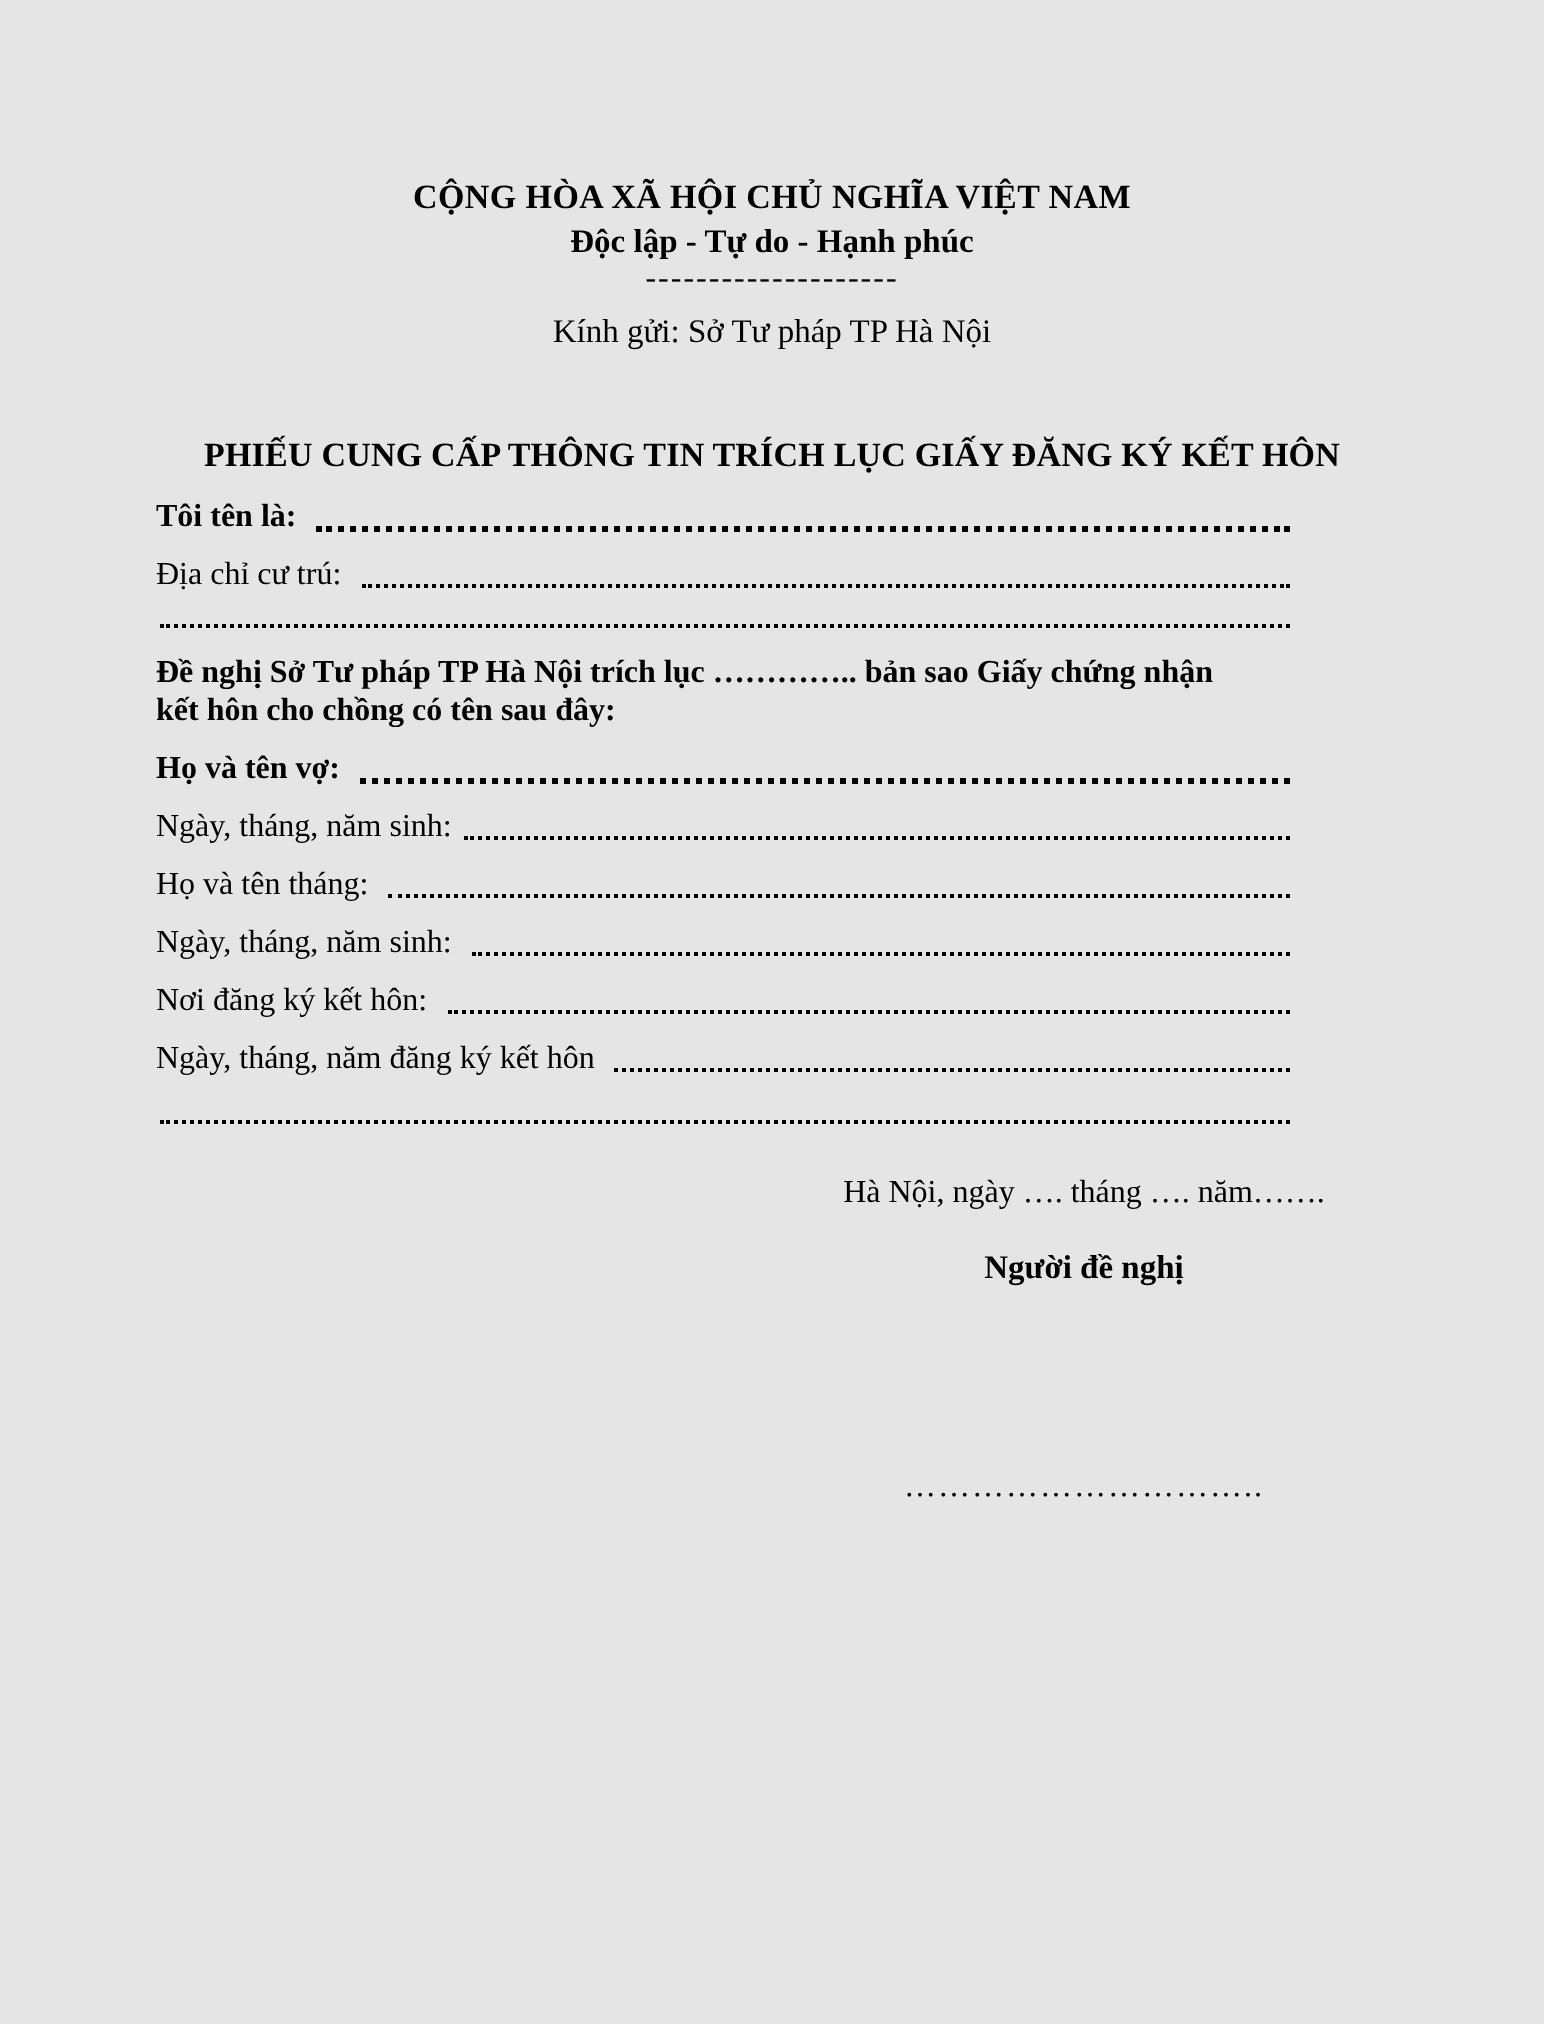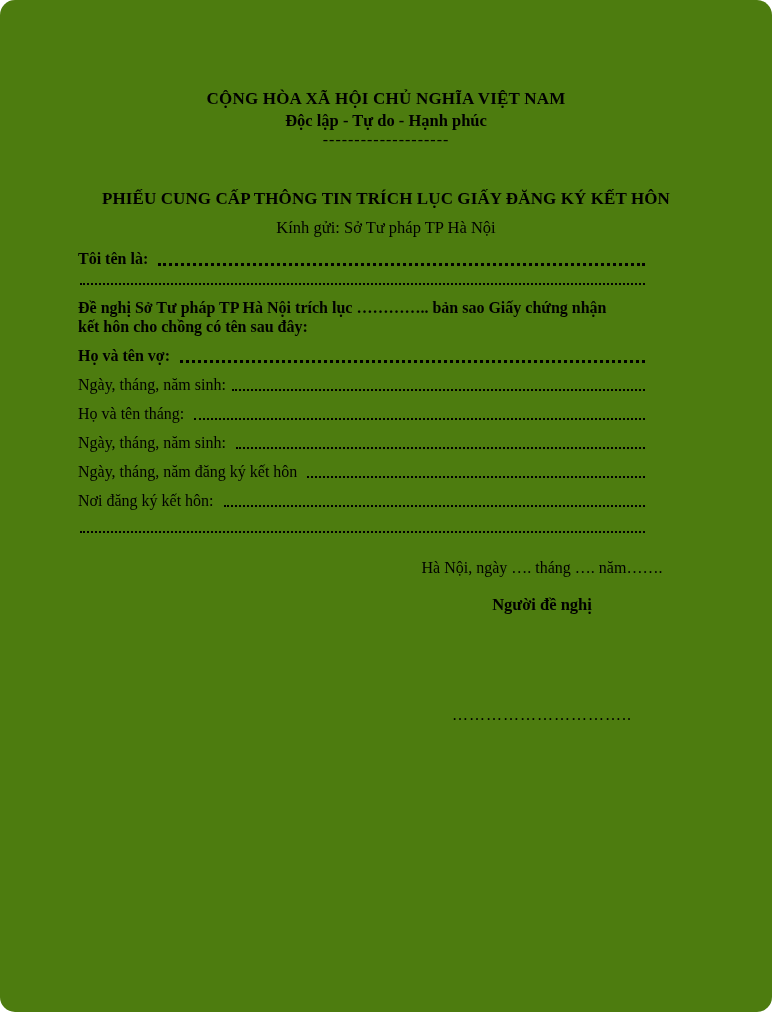--- a/index.html
+++ b/index.html
@@ -4,28 +4,27 @@
 <style>
   html, body {
     margin: 0;
     padding: 0;
     background: #ffffff;
   }
   .page {
     position: relative;
     width: 772px;
     height: 1012px;
-    background: #4d7c0f;
+    background: #e5e5e5;
     color: #000000;
     font-family: "Liberation Serif", "DejaVu Serif", serif;
     font-size: 16px;
     box-sizing: border-box;
     padding: 88px 0 0 78px;
     overflow: hidden;
-    border-radius: 15px;
   }
   .centered-block {
     width: 616px;          
     text-align: center;
   }
   .nat-title {
     font-weight: bold;
     font-size: 17px;
     line-height: 22px;
     letter-spacing: 0.2px;
@@ -116,31 +115,35 @@
 <body>
 
 <div class="page">
 
   <div class="centered-block">
     <div class="nat-title">CỘNG HÒA XÃ HỘI CHỦ NGHĨA VIỆT NAM</div>
     <div class="motto">Độc lập - Tự do - Hạnh phúc</div>
     <div class="separator">--------------------</div>
   </div>
 
+  <div class="centered-block salutation">Kính gửi: Sở Tư pháp TP Hà Nội</div>
+
   <div class="centered-block doc-title">PHIẾU CUNG CẤP THÔNG TIN TRÍCH LỤC GIẤY ĐĂNG KÝ KẾT HÔN</div>
-
-  <div class="centered-block salutation">Kính gửi: Sở Tư pháp TP Hà Nội</div>
 
   <div class="form-rows">
 
     <div class="field-row bold">
       <span class="label">Tôi tên là: </span>
       <span class="dots"></span>
     </div>
 
+    <div class="field-row">
+      <span class="label">Địa chỉ cư trú: </span>
+      <span class="dots"></span>
+    </div>
 
     <div class="field-row dots-only gap-top-sm">
       <span class="dots"></span>
     </div>
 
     <div class="request-par">
       <span>Đề nghị Sở Tư pháp TP Hà Nội trích lục ………….. bản sao Giấy chứng nhận</span><br>
       <span>kết hôn cho chồng có tên sau đây:</span>
     </div>
 
@@ -158,26 +161,26 @@
       <span class="label">Họ và tên tháng: </span>
       <span class="dots"></span>
     </div>
 
     <div class="field-row">
       <span class="label">Ngày, tháng, năm sinh: </span>
       <span class="dots"></span>
     </div>
 
     <div class="field-row">
-      <span class="label">Ngày, tháng, năm đăng ký kết hôn </span>
+      <span class="label">Nơi đăng ký kết hôn: </span>
       <span class="dots"></span>
     </div>
 
     <div class="field-row">
-      <span class="label">Nơi đăng ký kết hôn: </span>
+      <span class="label">Ngày, tháng, năm đăng ký kết hôn </span>
       <span class="dots"></span>
     </div>
 
     <div class="field-row dots-only gap-top-md">
       <span class="dots"></span>
     </div>
 
   </div>
 
   <div class="signature-block">

